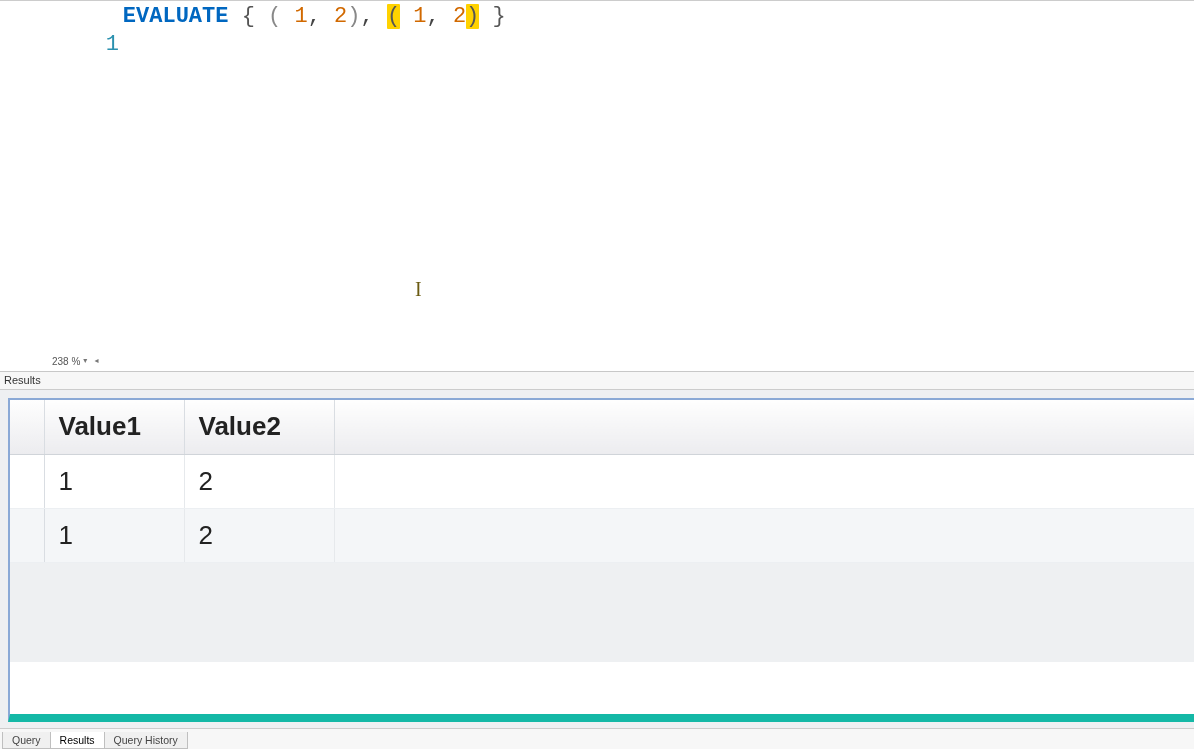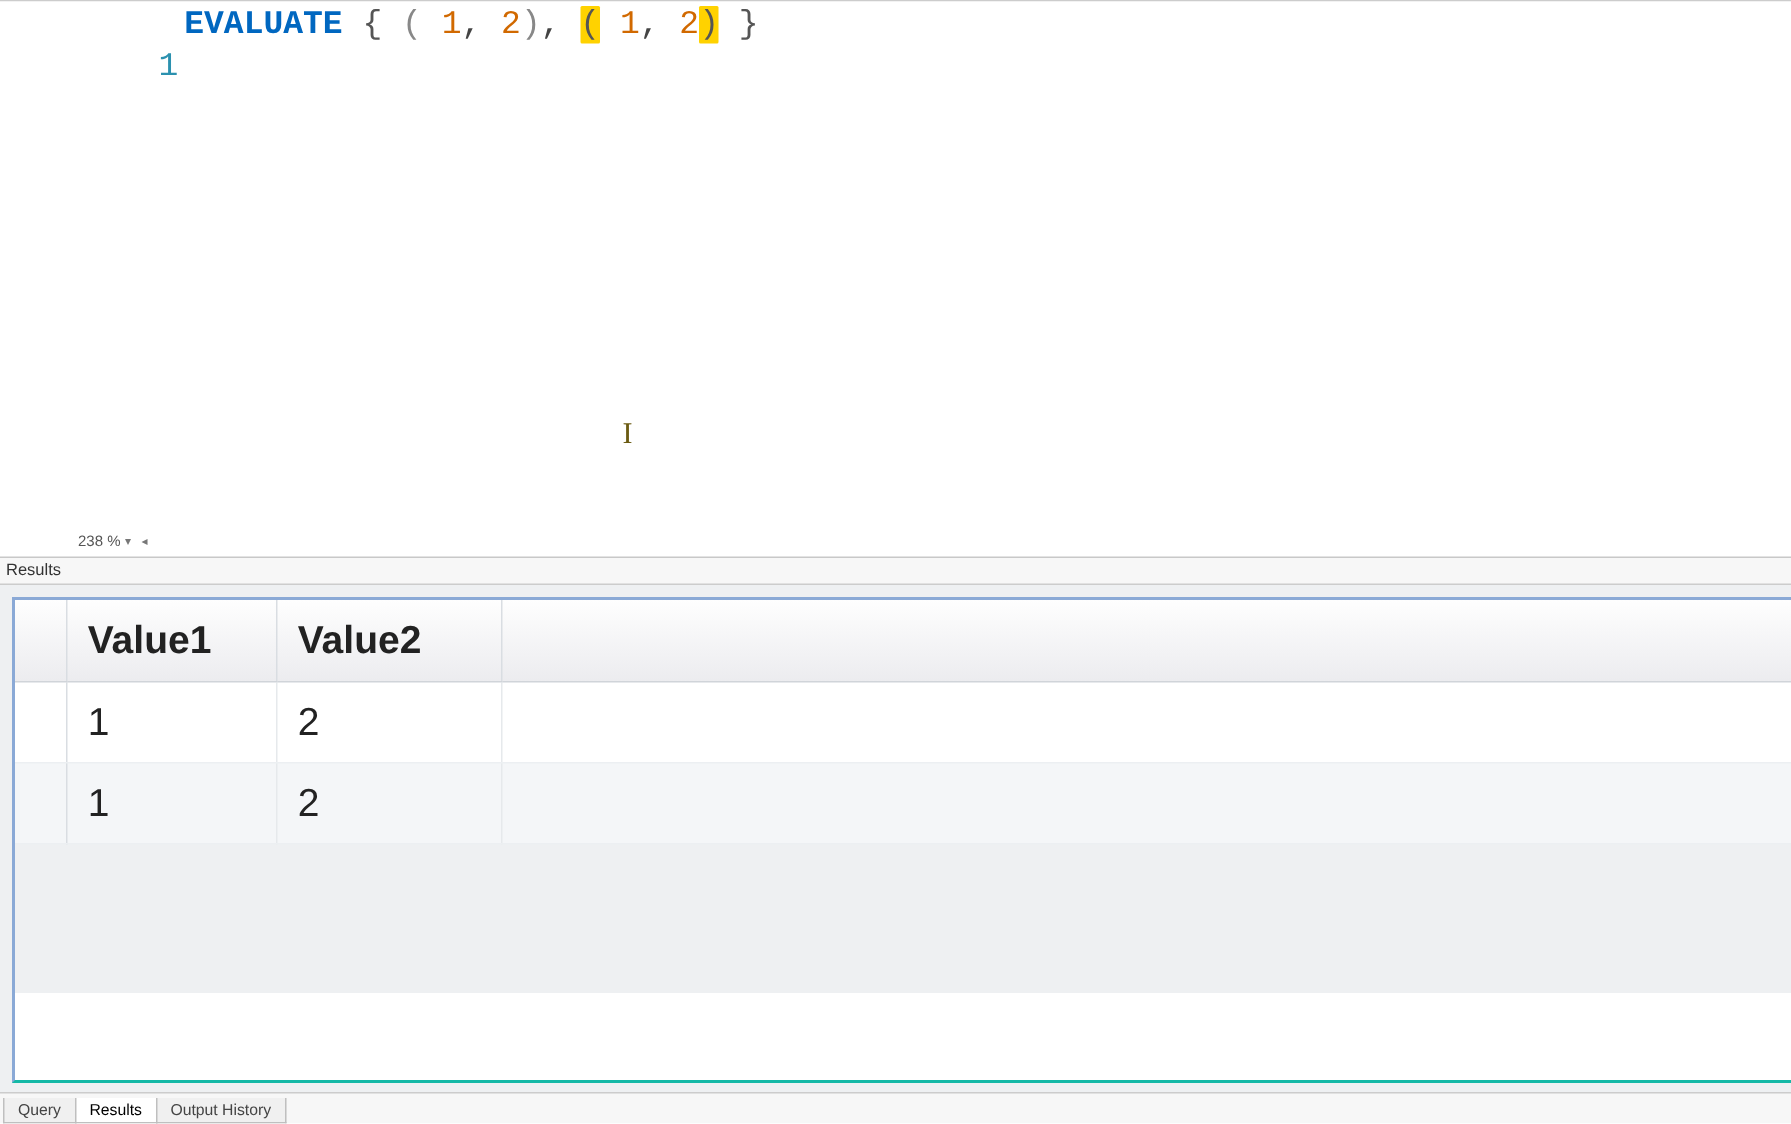--- a/index.html
+++ b/index.html
@@ -101,21 +101,21 @@
     padding: 2px 6px 3px 4px;
     border-bottom: 1px solid #ccc;
   }
   .results-body {
     flex: 1 1 auto;
     position: relative;
     margin: 8px 0 6px 8px;
     background: #fff;
     border-top: 2px solid #8aa9d6;
     border-left: 2px solid #8aa9d6;
-    border-bottom: 2px solid #14b8a6;
+    border-bottom: 8px solid #14b8a6;
     overflow: hidden;
   }
 
   table.result-grid {
     border-collapse: collapse;
     width: 100%;
     table-layout: fixed;
   }
   .result-grid th, .result-grid td {
     text-align: left;
@@ -262,16 +262,16 @@
             <td colspan="4"></td>
           </tr>
         </tbody>
       </table>
     </div>
   </div>
 
   <div class="bottom-tabs">
     <div class="tab">Query</div>
     <div class="tab active">Results</div>
-    <div class="tab">Output History</div>
+    <div class="tab">Query History</div>
   </div>
 
 </div>
 
 </body></html>

